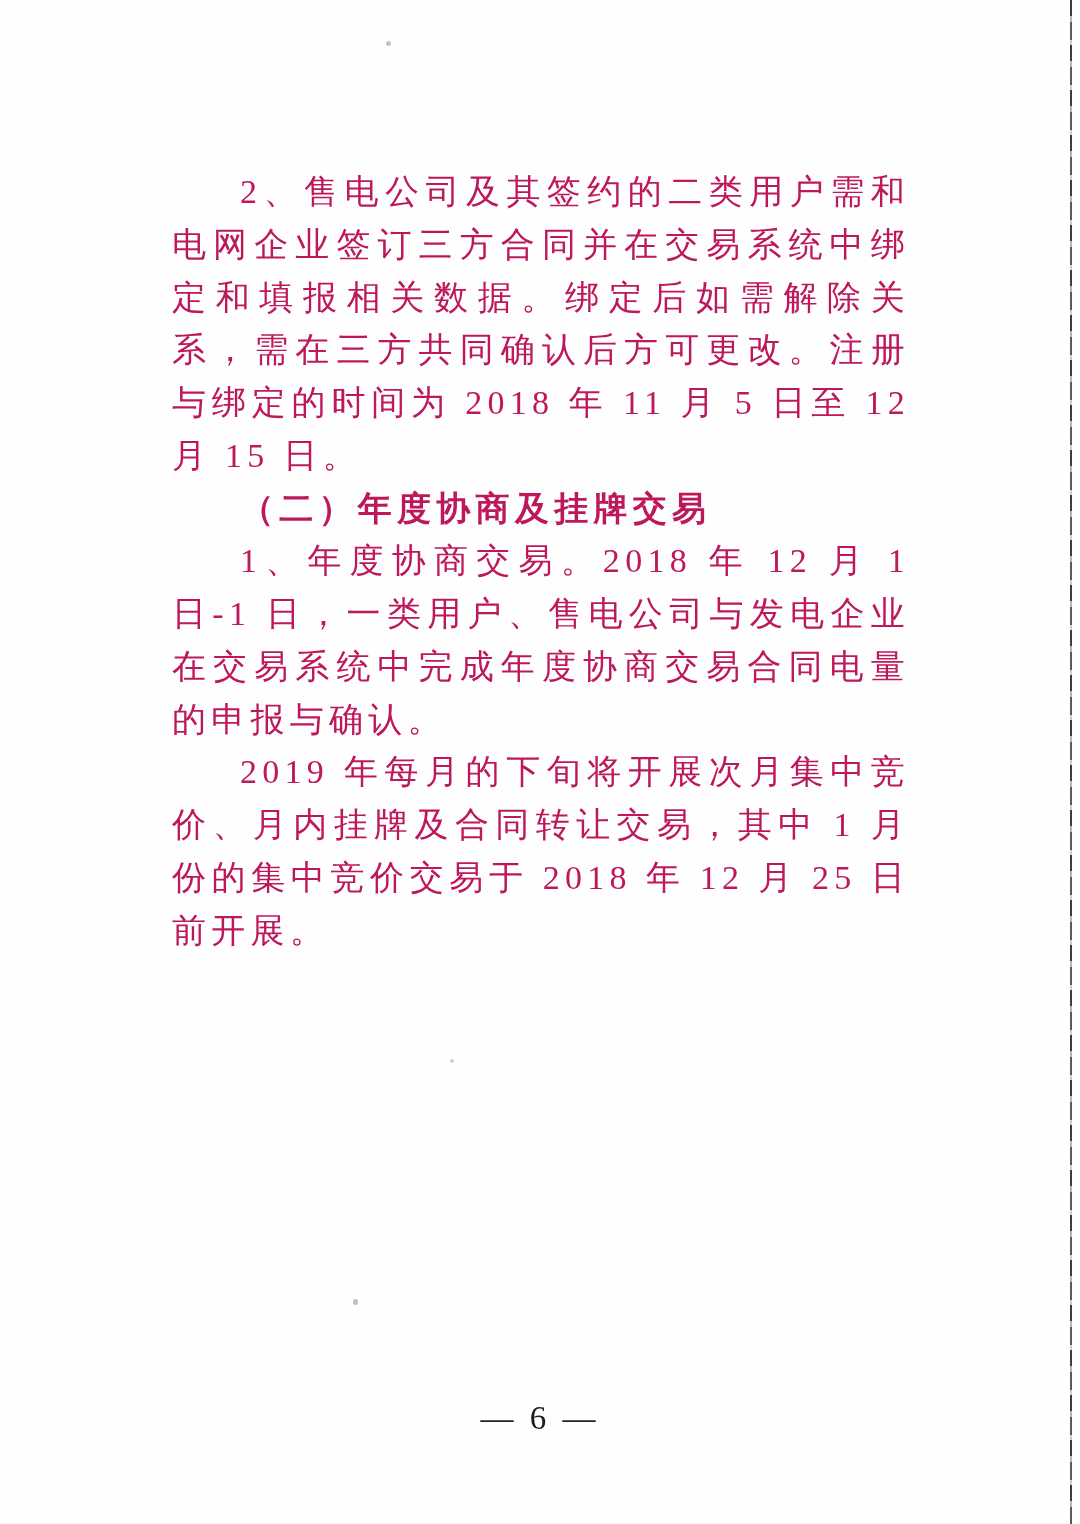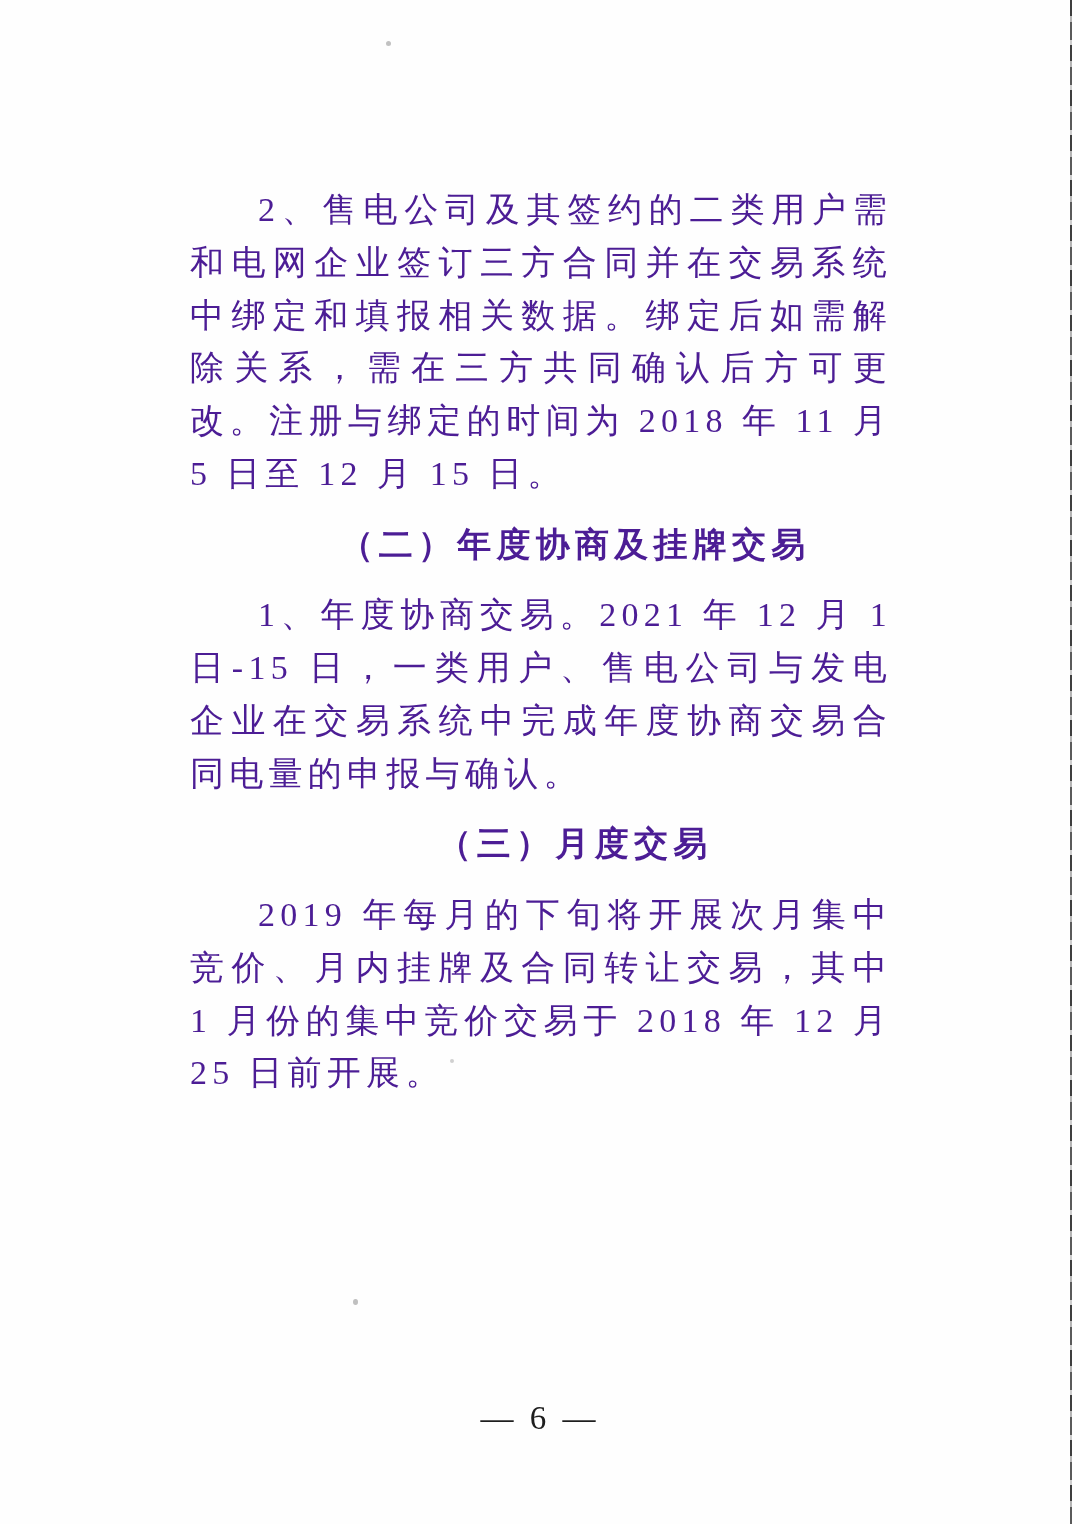--- a/index.html
+++ b/index.html
@@ -15,34 +15,34 @@
     overflow: hidden;
     font-family: "Liberation Serif", serif;
   }
   .doc-body {
     position: absolute;
     left: 172px;
     top: 166px;
     width: 738px;
   }
   .para {
-    margin: 18px;
+    margin: 0;
     font-size: 34px;
     line-height: 52.75px;
     letter-spacing: 0.155em;
     text-align: justify;
     text-justify: inter-character;
     text-indent: 2em;
-    color: #4c1d95;
+    color: #be185d;
     font-weight: normal;
     -webkit-font-smoothing: antialiased;
   }
   .para.heading {
     font-weight: bold;
-    text-align: center;
+    text-align: left;
   }
   .page-number {
     position: absolute;
     top: 1392px;
     left: 0;
     width: 100%;
     text-align: center;
     font-size: 33px;
     line-height: 52px;
     letter-spacing: 0.12em;
@@ -75,22 +75,21 @@
   .speck.s2 { left: 353px; top: 1299px; width: 5px; height: 6px; background: rgba(130,130,130,0.5); }
   .speck.s3 { left: 450px; top: 1059px; width: 4px; height: 4px; background: rgba(140,140,140,0.4); }
 </style>
 </head>
 <body>
 
 <div class="page">
   <div class="doc-body">
       <p class="para">2、售电公司及其签约的二类用户需和电网企业签订三方合同并在交易系统中绑定和填报相关数据。绑定后如需解除关系，需在三方共同确认后方可更改。注册与绑定的时间为 2018 年 11 月 5 日至 12 月 15 日。</p>
       <p class="para heading">（二）年度协商及挂牌交易</p>
-      <p class="para">1、年度协商交易。2021 年 12 月 1 日-15 日，一类用户、售电公司与发电企业在交易系统中完成年度协商交易合同电量的申报与确认。</p>
-      <p class="para heading">（三）月度交易</p>
+      <p class="para">1、年度协商交易。2018 年 12 月 1 日-1 日，一类用户、售电公司与发电企业在交易系统中完成年度协商交易合同电量的申报与确认。</p>
       <p class="para">2019 年每月的下旬将开展次月集中竞价、月内挂牌及合同转让交易，其中 1 月份的集中竞价交易于 2018 年 12 月 25 日前开展。</p>
     </div>
   <div class="page-number">— 6 —</div>
   <div class="scan-line"></div>
   <div class="speck s1"></div>
   <div class="speck s2"></div>
   <div class="speck s3"></div>
 </div>
 
 </body></html>

